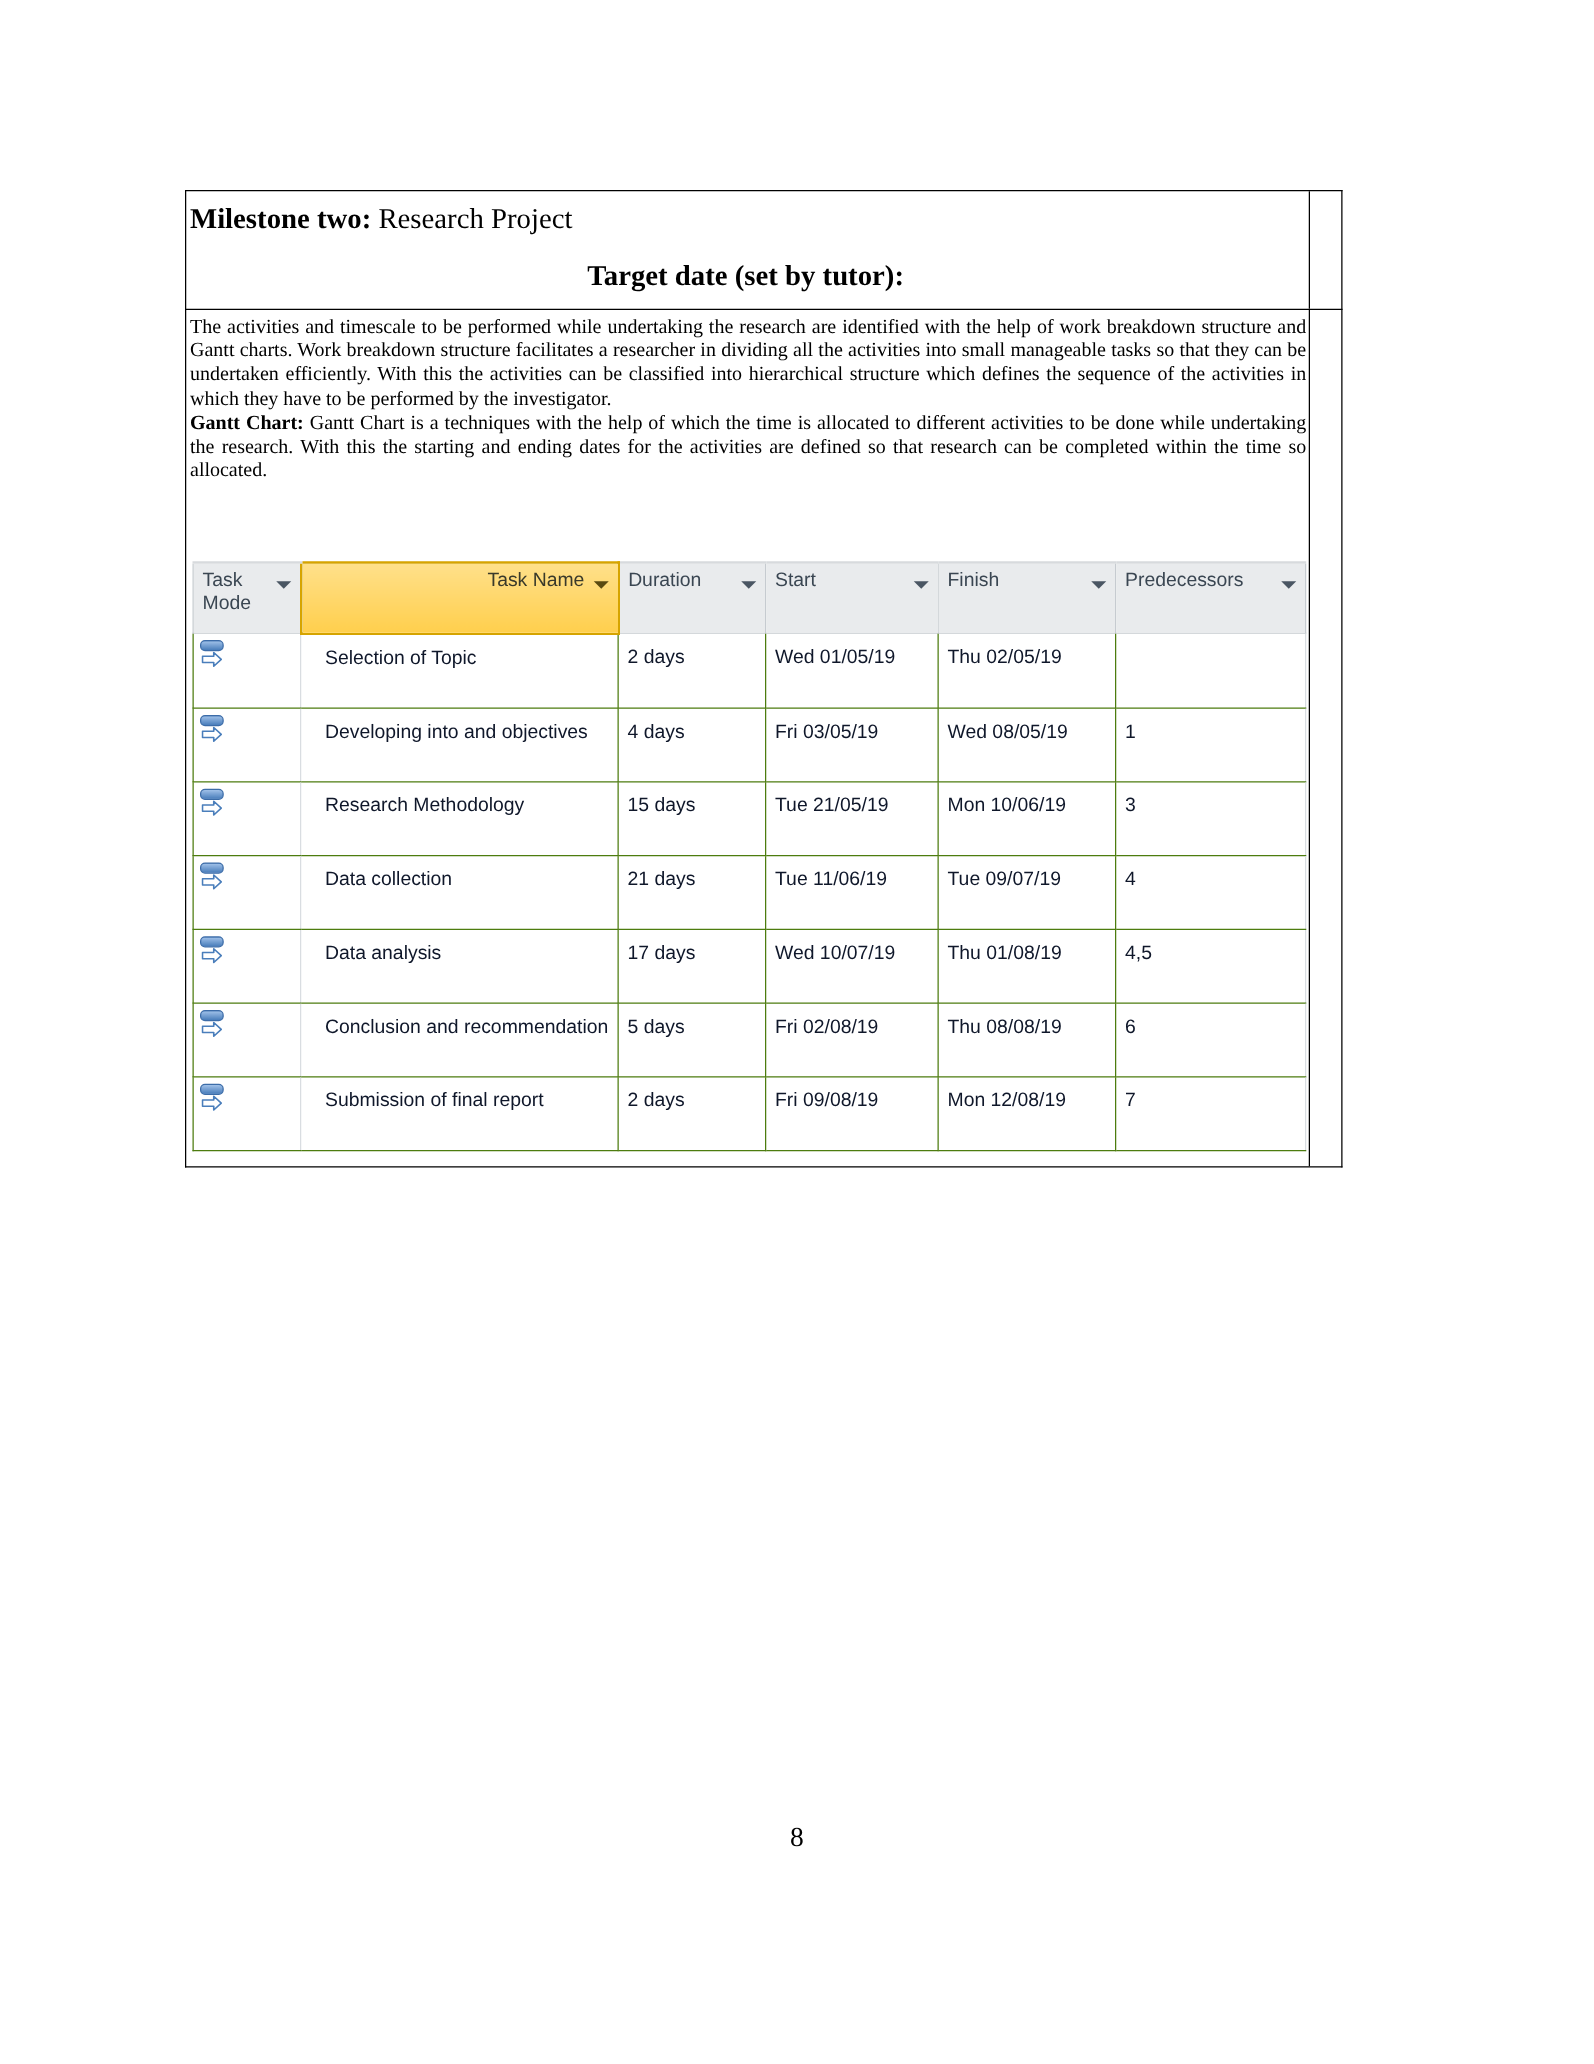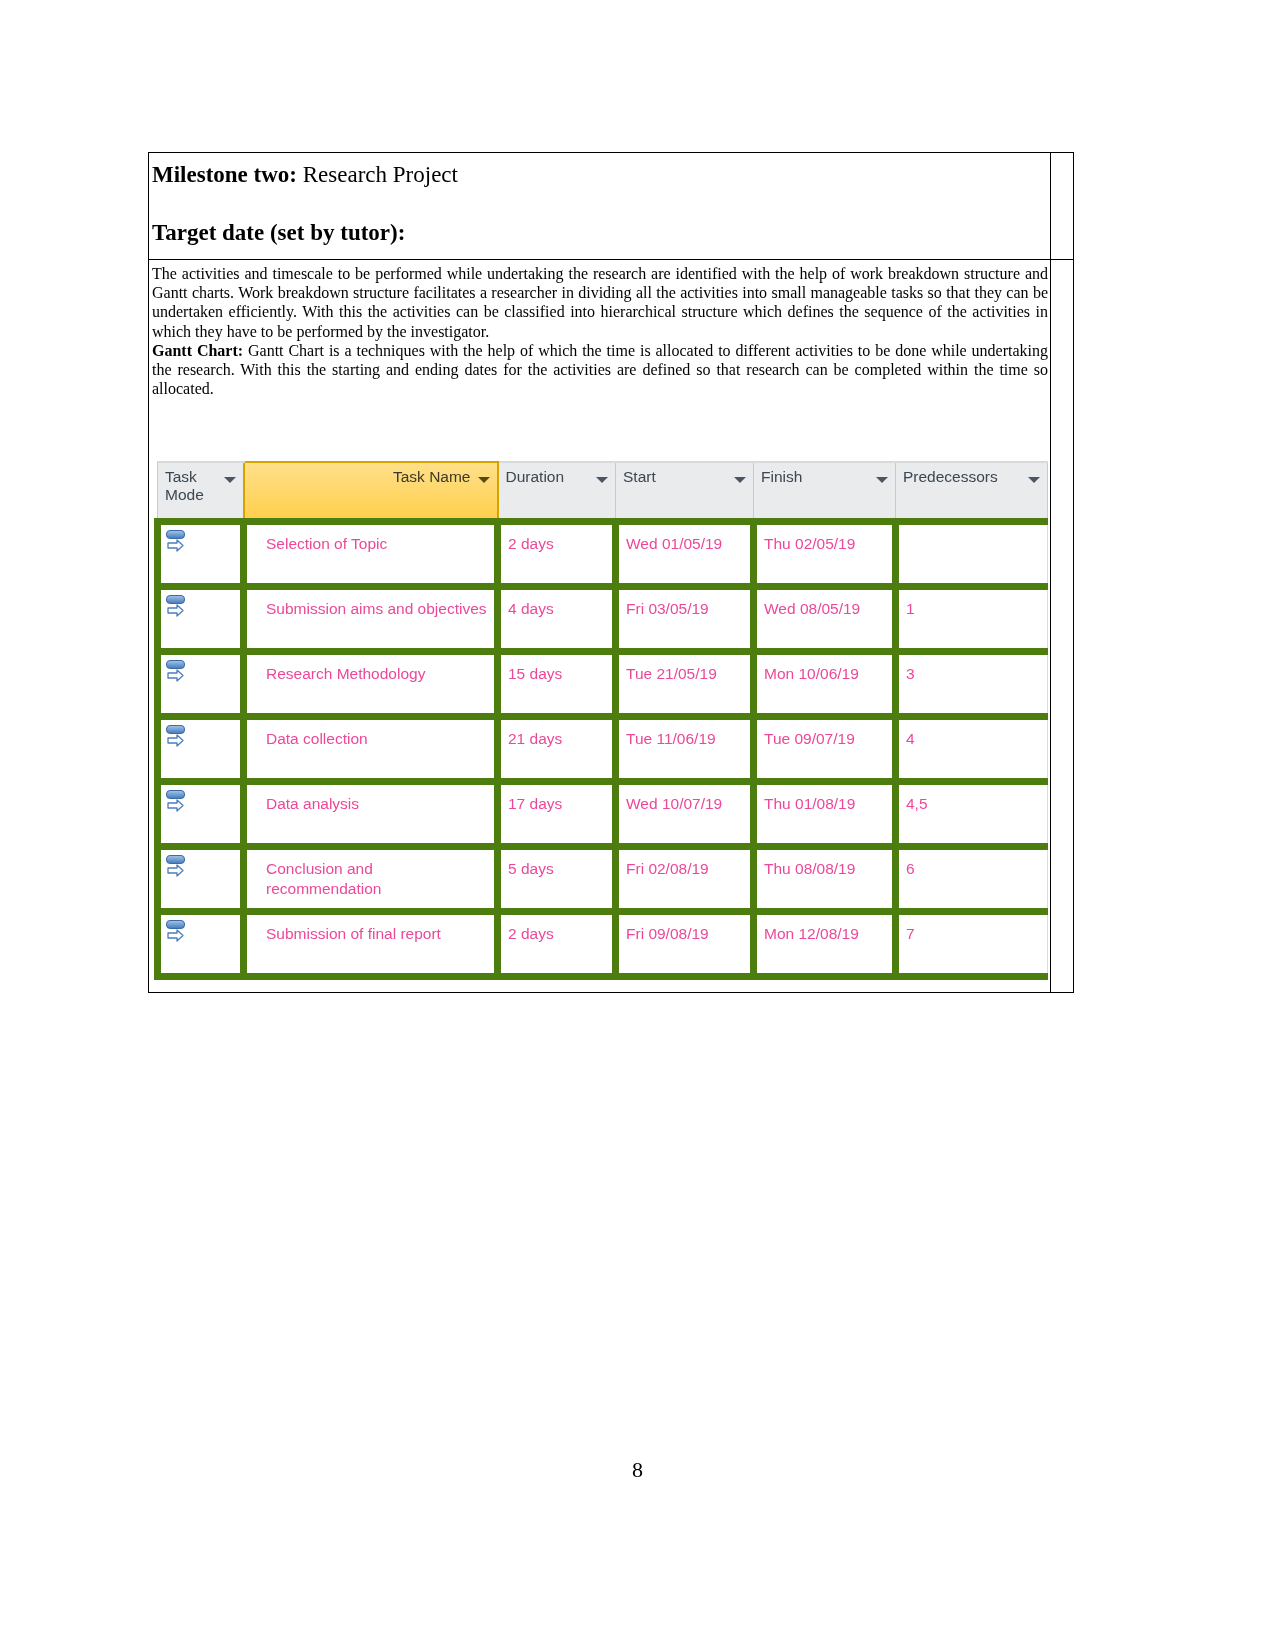--- a/index.html
+++ b/index.html
@@ -50,21 +50,22 @@
   .milestone-block {
     padding: 7px 6px 10px 3px;
   }
   .milestone-line {
     font-size: 23px;
     line-height: 1.32;
     margin: 0 0 0 0;
     white-space: nowrap;
   }
   .milestone-line.second {
-    margin-top: 28px;
+    margin-top: 16px;
+    text-align: center;
   }
   .bold { font-weight: bold; }
 
   .body-block {
     padding: 4px 2px 4px 3px;
   }
   .para {
     font-size: 16px;
     line-height: 1.205;
     text-align: justify;
@@ -117,27 +118,27 @@
     right: 7px;
     top: 14px;
     width: 0; height: 0;
     border-left: 6px solid transparent;
     border-right: 6px solid transparent;
     border-top: 6px solid #4a5663;
   }
   .project-grid thead th.hl .caret { border-top-color: #5a4a10; }
 
   .project-grid tbody td {
-    border: 7px solid #4d7c0f;
+    border: 1px solid #4d7c0f;
     padding: 9px 7px 9px 7px;
     vertical-align: top;
     line-height: 1.32;
     height: 40px;
     background: #ffffff;
-    color: #ec4899;
+    color: #0f172a;
     word-wrap: break-word;
   }
   .project-grid tbody td.mode-cell {
     padding: 5px 6px 6px 4px;
     border-right: 1px solid #d9dde1;
   }
   .project-grid tbody td.name-cell {
     padding-left: 19px;
   }
   .project-grid tbody td.pred-cell { border-right: 1px solid #d9dde1; }
@@ -262,21 +263,21 @@
                   </tr>
                   <tr>
                     <td class="mode-cell">
                       <span class="mode-icon">
                           <span class="bar"></span>
                           <svg width="18" height="15" viewBox="0 0 18 15">
                             <path d="M1 4 h9 V1 l6 5.5 -6 5.5 V9 H1 Z" fill="#ffffff" stroke="#4a7ebb" stroke-width="1.3" stroke-linejoin="round"></path>
                           </svg>
                         </span>
                     </td>
-                    <td class="name-cell">Submission aims and objectives</td>
+                    <td class="name-cell">Developing into and objectives</td>
                     <td>4 days</td>
                     <td>Fri 03/05/19</td>
                     <td>Wed 08/05/19</td>
                     <td class="pred-cell">1</td>
                   </tr>
                   <tr>
                     <td class="mode-cell">
                       <span class="mode-icon">
                           <span class="bar"></span>
                           <svg width="18" height="15" viewBox="0 0 18 15">

